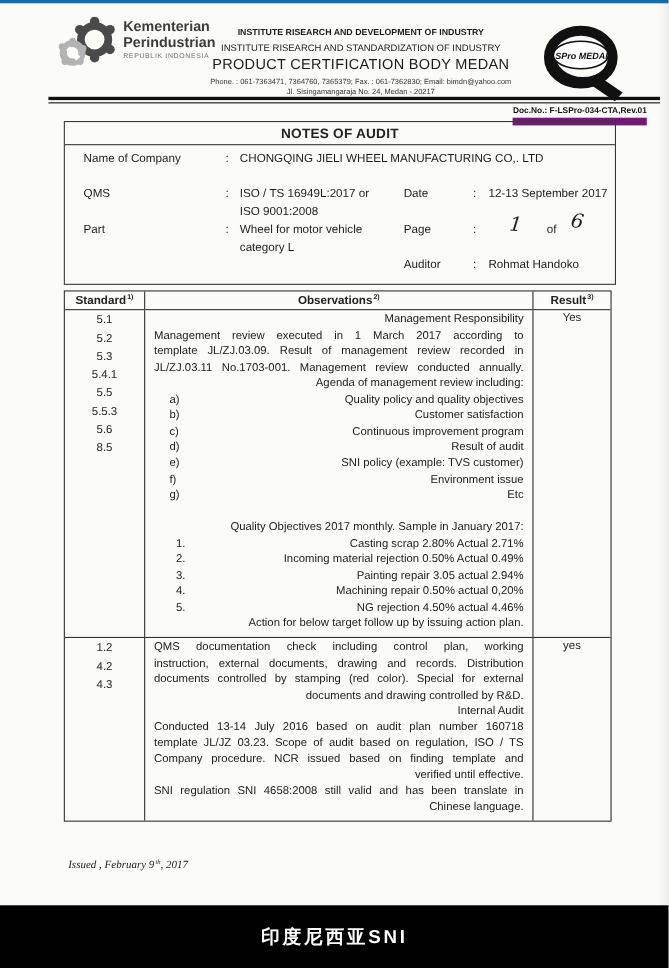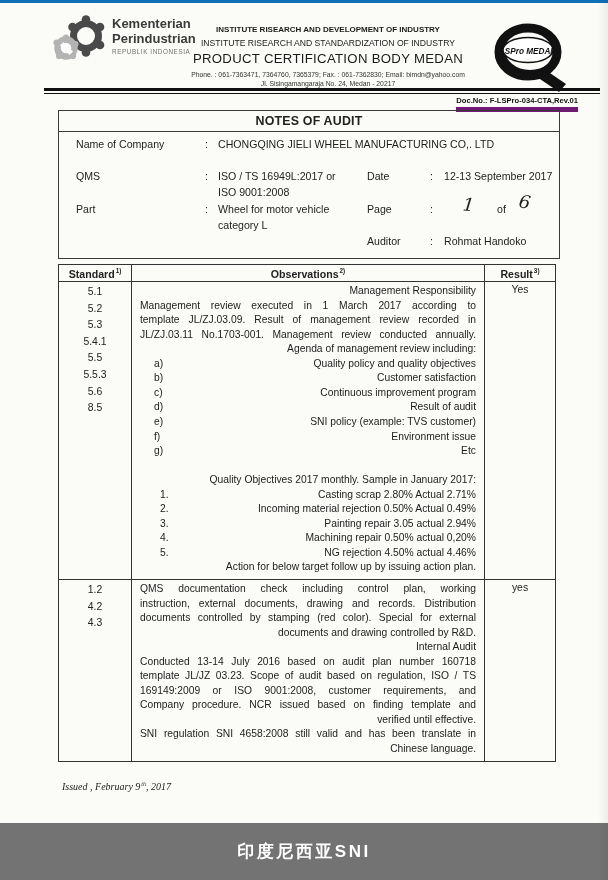--- a/index.html
+++ b/index.html
@@ -17,22 +17,22 @@
   .hcenter{position:absolute;left:168px;top:25px;width:320px;text-align:center;color:#1b1b1b;}
   .hcenter .i1{font-size:8px;font-weight:bold;}
   .hcenter .i2{font-size:8.6px;font-weight:normal;margin-top:4px;}
   .hcenter .i3{font-size:13.2px;margin-top:3px;letter-spacing:0.3px;}
   .hcenter .ph{font-size:6.8px;margin-top:5px;color:#333;}
   .hcenter .ad{font-size:6.8px;margin-top:2px;color:#333;}
   .lspro-logo{position:absolute;left:490px;top:19px;}
 
   .rule-thick{position:absolute;left:44px;right:8px;top:88px;height:2.5px;background:#101010;}
   .rule-thin{position:absolute;left:44px;right:8px;top:92.5px;height:1px;background:#101010;}
-  .docno{position:absolute;right:30px;top:96px;font-size:7.6px;font-weight:bold;color:#111;
-         border-bottom:5px solid #701a75;padding-bottom:1.5px;}
+  .docno{position:absolute;right:20px;top:96px;font-size:7.6px;font-weight:bold;color:#111;
+         border-bottom:7px solid #701a75;padding-bottom:1.5px;}
 
   
   .formbox{position:absolute;left:58px;top:110px;width:500px;height:147px;border:1.4px solid #3a3a3a;}
   .form-title{height:20px;border-bottom:1.4px solid #3a3a3a;display:flex;align-items:center;
               justify-content:center;font-size:12.4px;font-weight:bold;letter-spacing:0.2px;}
   .f{position:absolute;font-size:10.6px;color:#1d1d1d;white-space:nowrap;}
   .hand{font-family:"DejaVu Serif",serif;font-style:italic;font-size:18px;color:#222;}
 
   
   .audit-table{position:absolute;left:58px;top:264px;width:496px;border:1.2px solid #333;}
@@ -51,21 +51,21 @@
   .ll{text-align:right;}
   .litem{display:flex;padding-left:14px;}
   .lmark{width:23px;flex:none;}
   .nitem{display:flex;padding-left:20px;}
   .nmark{width:24px;flex:none;}
   .ltext{flex:1;text-align:right;}
   .spacer{height:14.55px;}
 
   .issued{position:absolute;left:62px;top:781px;font-family:"Liberation Serif",serif;
           font-style:italic;font-size:10px;color:#222;}
-  .banner{position:absolute;left:0;top:823px;width:608px;height:57px;background:#737373;
+  .banner{position:absolute;left:0;top:823px;width:608px;height:57px;background:#000000;
           display:flex;align-items:center;justify-content:center;}
   .banner span{font-size:17px;font-weight:bold;color:#ffffff;letter-spacing:2.5px;}
 </style>
 </head>
 <body>
 
 <div class="page">
   <div class="topbar"></div>
 
   <div class="gear-logo">
@@ -242,21 +242,20 @@
         <div>4.3</div>
       </div>
       <div class="c-obs obs-cell">
         <div class="jl">QMS documentation check including control plan, working</div>
         <div class="jl">instruction, external documents, drawing and records. Distribution</div>
         <div class="jl">documents controlled by stamping (red color). Special for external</div>
         <div class="ll">documents and drawing controlled by R&amp;D.</div>
         <div class="ll">Internal Audit</div>
         <div class="jl">Conducted 13-14 July 2016 based on audit plan number 160718</div>
         <div class="jl">template JL/JZ 03.23. Scope of audit based on regulation, ISO / TS</div>
-        <div class="jl">169149:2009 or ISO 9001:2008, customer requirements, and</div>
         <div class="jl">Company procedure. NCR issued based on finding template and</div>
         <div class="ll">verified until effective.</div>
         <div class="jl">SNI regulation SNI 4658:2008 still valid and has been translate in</div>
         <div class="ll">Chinese language.</div>
       </div>
       <div class="c-res res-cell">yes</div>
     </div>
   </div>
 
   <div class="issued">

